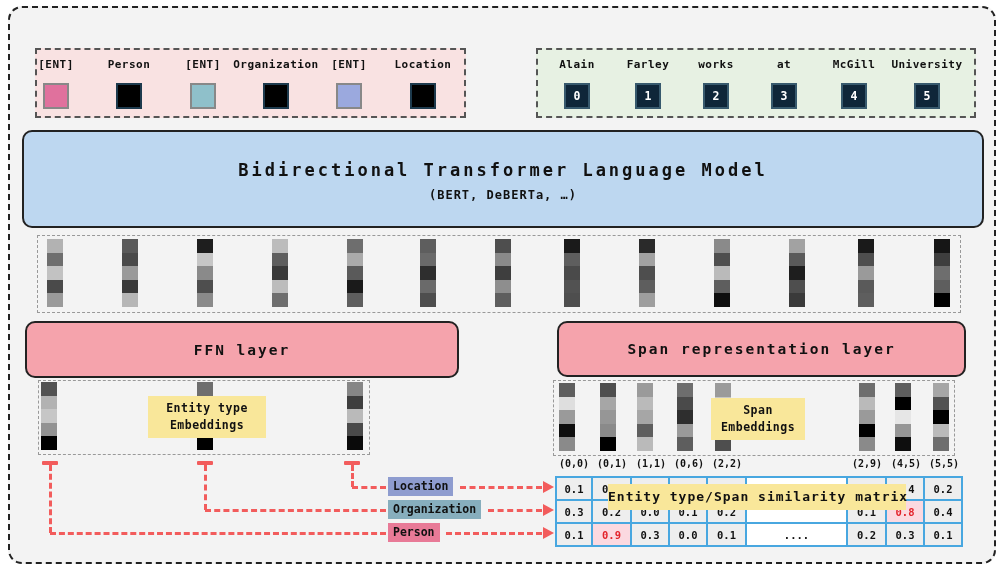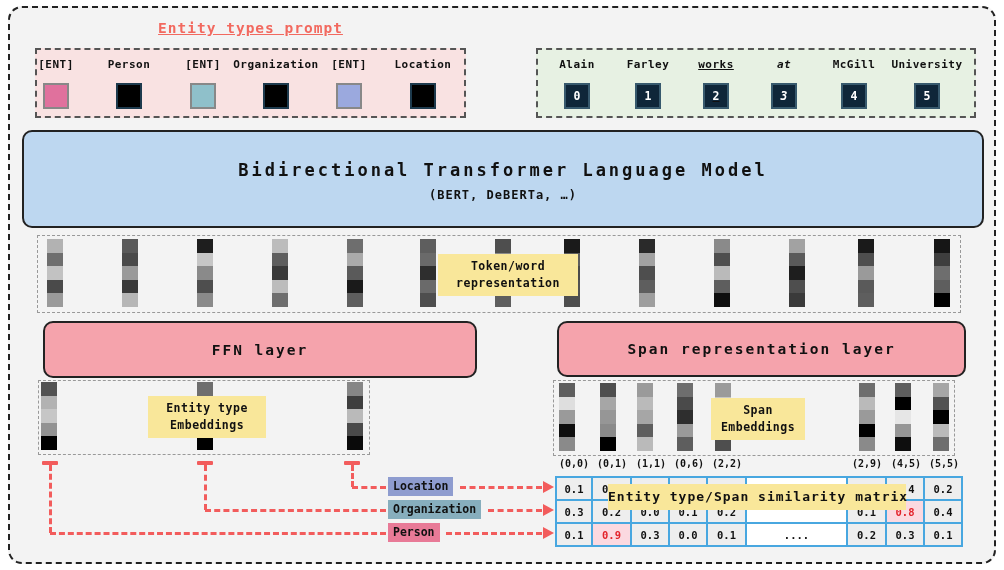--- a/index.html
+++ b/index.html
@@ -43,39 +43,34 @@
              border-bottom:6px solid transparent;border-left:11px solid #f25c5c;z-index:3;}
   .mlabel1{font-size:13px;letter-spacing:1px;line-height:20px;white-space:nowrap;}
   .mlabel2{font-size:10px;line-height:14px;white-space:nowrap;}
 </style>
 </head>
 <body>
 
 <div class="canvas">
   <div class="abs outer"></div>
 
-  <div class="abs title t-red" style="left:35px;top:20px;width:431px;">Entity types prompt</div>
 
   <div class="abs dashed prompt-bg" style="left:35px;top:48px;width:427px;height:66px;"></div>
   <div class="abs dashed input-bg" style="left:536px;top:48px;width:436px;height:66px;"></div>
 
 
   <div class="abs bigbox" style="left:22px;top:130px;width:958px;height:94px;">
     <div class="l1">Bidirectional Transformer Language Model</div>
     <div class="l2">(BERT, DeBERTa, …)</div>
   </div>
 
   <div class="abs reprbox" style="left:37px;top:235px;width:922px;height:76px;"></div>
 
-  <div class="abs yellow" style="left:438px;top:254px;width:140px;padding:4px 0;">
-    <div class="yl">Token/word</div>
-    <div class="yl">representation</div>
-  </div>
-
-  <div class="abs layerbox" style="left:25px;top:321px;width:430px;height:53px;margin-left:18px;">FFN layer</div>
+
+  <div class="abs layerbox" style="left:25px;top:321px;width:430px;height:53px;">FFN layer</div>
   <div class="abs layerbox" style="left:557px;top:321px;width:405px;height:52px;">Span representation layer</div>
 
   <div class="abs reprbox" style="left:38px;top:380px;width:330px;height:73px;"></div>
   <div class="abs yellow" style="left:148px;top:396px;width:118px;padding:4px 0;">
     <div class="yl">Entity type</div>
     <div class="yl">Embeddings</div>
   </div>
 
   <div class="abs reprbox" style="left:553px;top:380px;width:400px;height:74px;"></div>
   <div class="abs yellow" style="left:711px;top:398px;width:94px;padding:4px 0;">
@@ -113,25 +108,25 @@
       <div class="sq sq-black" style="background: rgb(0, 0, 0);"></div>
     </div>
     <div class="abs tokgrp" style="left:532px;top:58px;width:90px;">
       <div class="tok-label">Alain</div>
       <div class="numsq">0</div>
     </div>
     <div class="abs tokgrp" style="left:603px;top:58px;width:90px;">
       <div class="tok-label">Farley</div>
       <div class="numsq">1</div>
     </div>
-    <div class="abs tokgrp" style="left:671px;top:58px;width:90px;text-decoration:underline;">
+    <div class="abs tokgrp" style="left:671px;top:58px;width:90px;">
       <div class="tok-label">works</div>
       <div class="numsq">2</div>
     </div>
-    <div class="abs tokgrp" style="left:739px;top:58px;width:90px;font-style:italic;">
+    <div class="abs tokgrp" style="left:739px;top:58px;width:90px;">
       <div class="tok-label">at</div>
       <div class="numsq">3</div>
     </div>
     <div class="abs tokgrp" style="left:809px;top:58px;width:90px;">
       <div class="tok-label">McGill</div>
       <div class="numsq">4</div>
     </div>
     <div class="abs tokgrp" style="left:882px;top:58px;width:90px;">
       <div class="tok-label">University</div>
       <div class="numsq">5</div>

